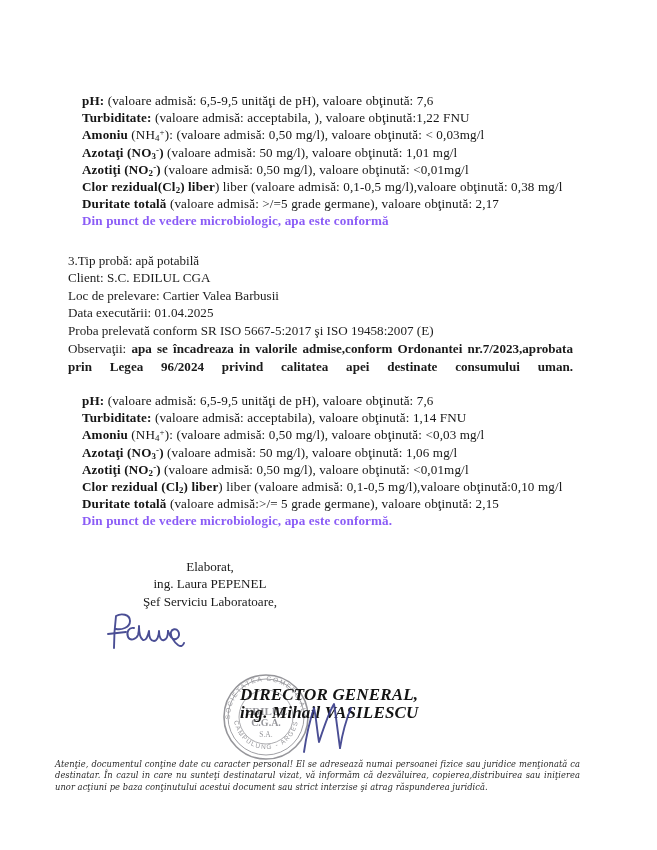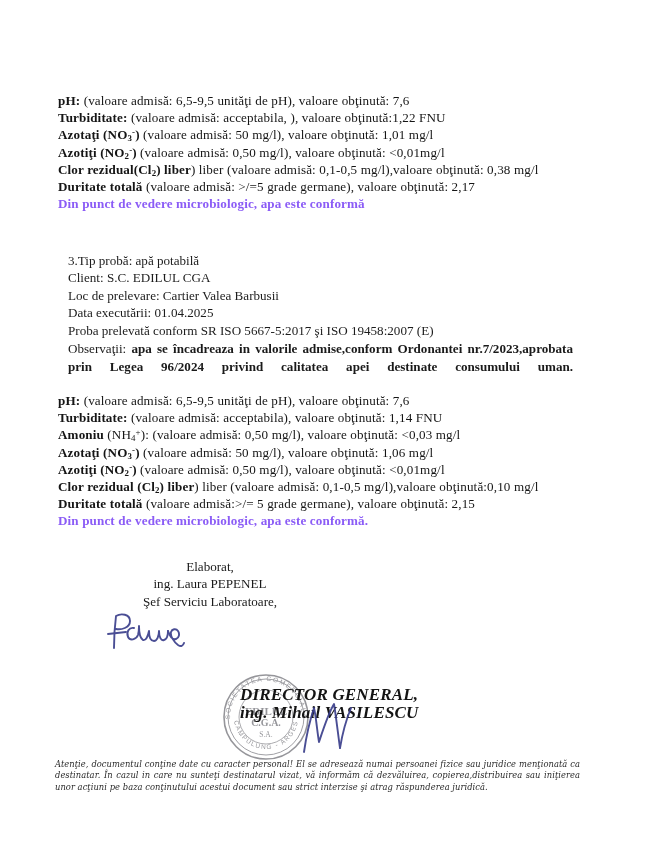--- a/index.html
+++ b/index.html
@@ -22,20 +22,21 @@
     position: absolute;
     left: 58px;
     width: 560px;
     font-size: 13.1px;
     line-height: 17.2px;
     letter-spacing: 0.01em;
   }
   .param-line {
     white-space: nowrap;
     color: #151515;
+    margin-left: 24px;
   }
   .param-line b { font-weight: bold; }
   .param-line sub, .param-line sup {
     font-size: 0.68em;
     line-height: 0;
   }
   .param-line sub { vertical-align: -0.28em; }
   .param-line sup { vertical-align: 0.42em; }
 
   .concl {
@@ -149,20 +150,23 @@
 <body>
 
 <div class="page">
 
   <div class="param-block" style="top:92px;">
     <div class="param-line">
       <b>pH:</b><span> (valoare admisă: 6,5-9,5 unităţi de pH), valoare obţinută: 7,6</span>
     </div>
     <div class="param-line">
       <b>Turbiditate:</b><span> (valoare admisă: acceptabila, ), valoare obţinută:1,22 FNU</span>
+    </div>
+    <div class="param-line">
+      <b>Amoniu</b><span> (</span><span>NH</span><sub>4</sub><sup>+</sup><span>): (valoare admisă: 0,50 mg/l), valoare obţinută: &lt; 0,03mg/l</span>
     </div>
     <div class="param-line">
       <b><span>Azotaţi</span> (<span>NO</span><sub>3</sub><sup>-</sup>)</b><span> (valoare admisă: 50 mg/l), valoare obţinută: 1,01 mg/l</span>
     </div>
     <div class="param-line">
       <b><span>Azotiţi</span> (<span>NO</span><sub>2</sub><sup>-</sup>)</b><span> (valoare admisă: 0,50 mg/l), valoare obţinută: &lt;0,01mg/l</span>
     </div>
     <div class="param-line">
       <b><span>Clor rezidual(Cl</span><sub>2</sub>) liber</b><span>) liber (valoare admisă: 0,1-0,5 mg/l),valoare obţinută: 0,38 mg/l</span>
     </div>

